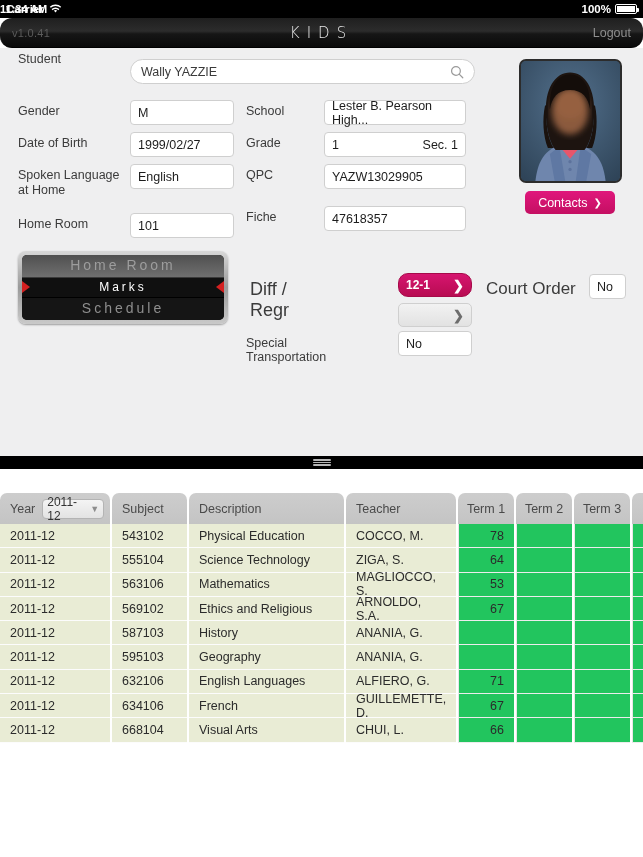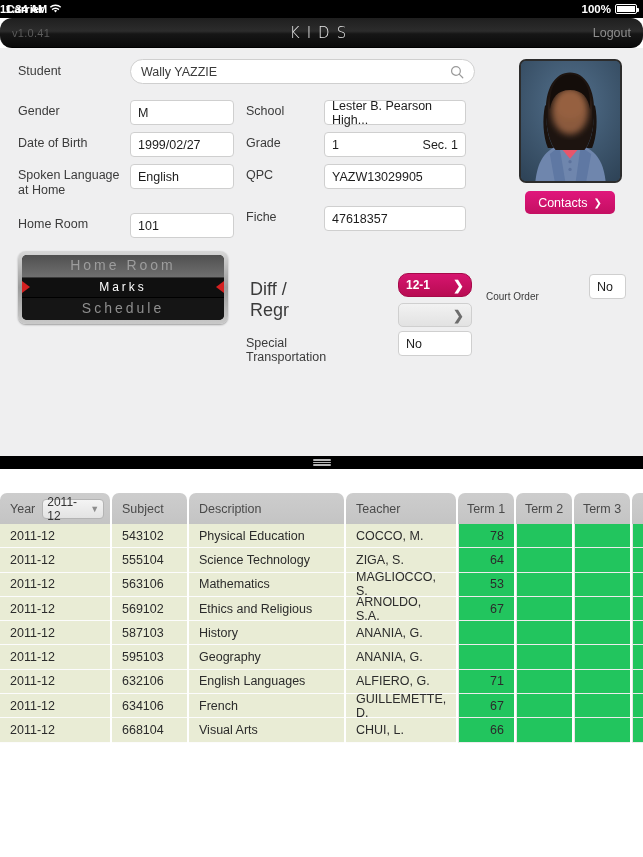--- a/index.html
+++ b/index.html
@@ -55,21 +55,21 @@
   .top-panel {
     position: absolute; top: 48px; left: 0; width: 643px; height: 408px;
     background: #efeff0;
   }
   .lbl { font-size: 12.5px; color: #3b3b3b; }
   .fld {
     background: #fff; border: 1px solid #cfcfcf; border-radius: 4px;
     font-size: 12.5px; color: #1c1c1c;
     padding: 4px 7px; height: 25px; display: flex; align-items: center;
   }
-  .student-label { position: absolute; top: 16px; left: 18px; font-size: 12.5px; color:#3b3b3b;}
+  .student-label { position: absolute; top: 4px; left: 18px; font-size: 12.5px; color:#3b3b3b;}
   .search-wrap {
     position: absolute; top: 11px; left: 130px; width: 345px; height: 25px;
     background: #fff; border: 1px solid #cfcfcf; border-radius: 13px;
     display: flex; align-items: center; padding: 0 10px;
   }
   .search-wrap input {
     border: 0; outline: none; flex: 1; font-size: 12.5px; color: #3a3a3a;
     font-family: "Liberation Sans", sans-serif; background: transparent;
   }
   .search-ico { width: 14px; height: 14px; flex: none; }
@@ -136,21 +136,21 @@
   }
   .chev { font-size: 13px; font-weight: bold; line-height: 1; }
   .sptr-lbl { position: absolute; left: 0; top: 63px; font-size: 12.5px; color: #3b3b3b; }
   .sptr-fld {
     position: absolute; left: 152px; top: 58px; width: 74px; height: 25px;
     background: #fff; border: 1px solid #cfcfcf; border-radius: 4px;
     font-size: 12.5px; color: #1c1c1c; display: flex; align-items: center; padding: 0 7px;
   }
 
   
-  .court-lbl { position: absolute; left: 486px; top: 243px; font-size: 10px; color: #3b3b3b; }
+  .court-lbl { position: absolute; left: 486px; top: 231px; font-size: 17px; color: #3b3b3b; }
   .court-fld {
     position: absolute; left: 589px; top: 226px; width: 37px; height: 25px;
     background: #fff; border: 1px solid #cfcfcf; border-radius: 4px;
     font-size: 12.5px; color: #1c1c1c; display: flex; align-items: center; padding: 0 7px;
   }
 
   
   .photo {
     position: absolute; left: 519px; top: 11px; width: 103px; height: 124px;
     border-radius: 7px; border: 2px solid #2c2c2c; overflow: hidden;

